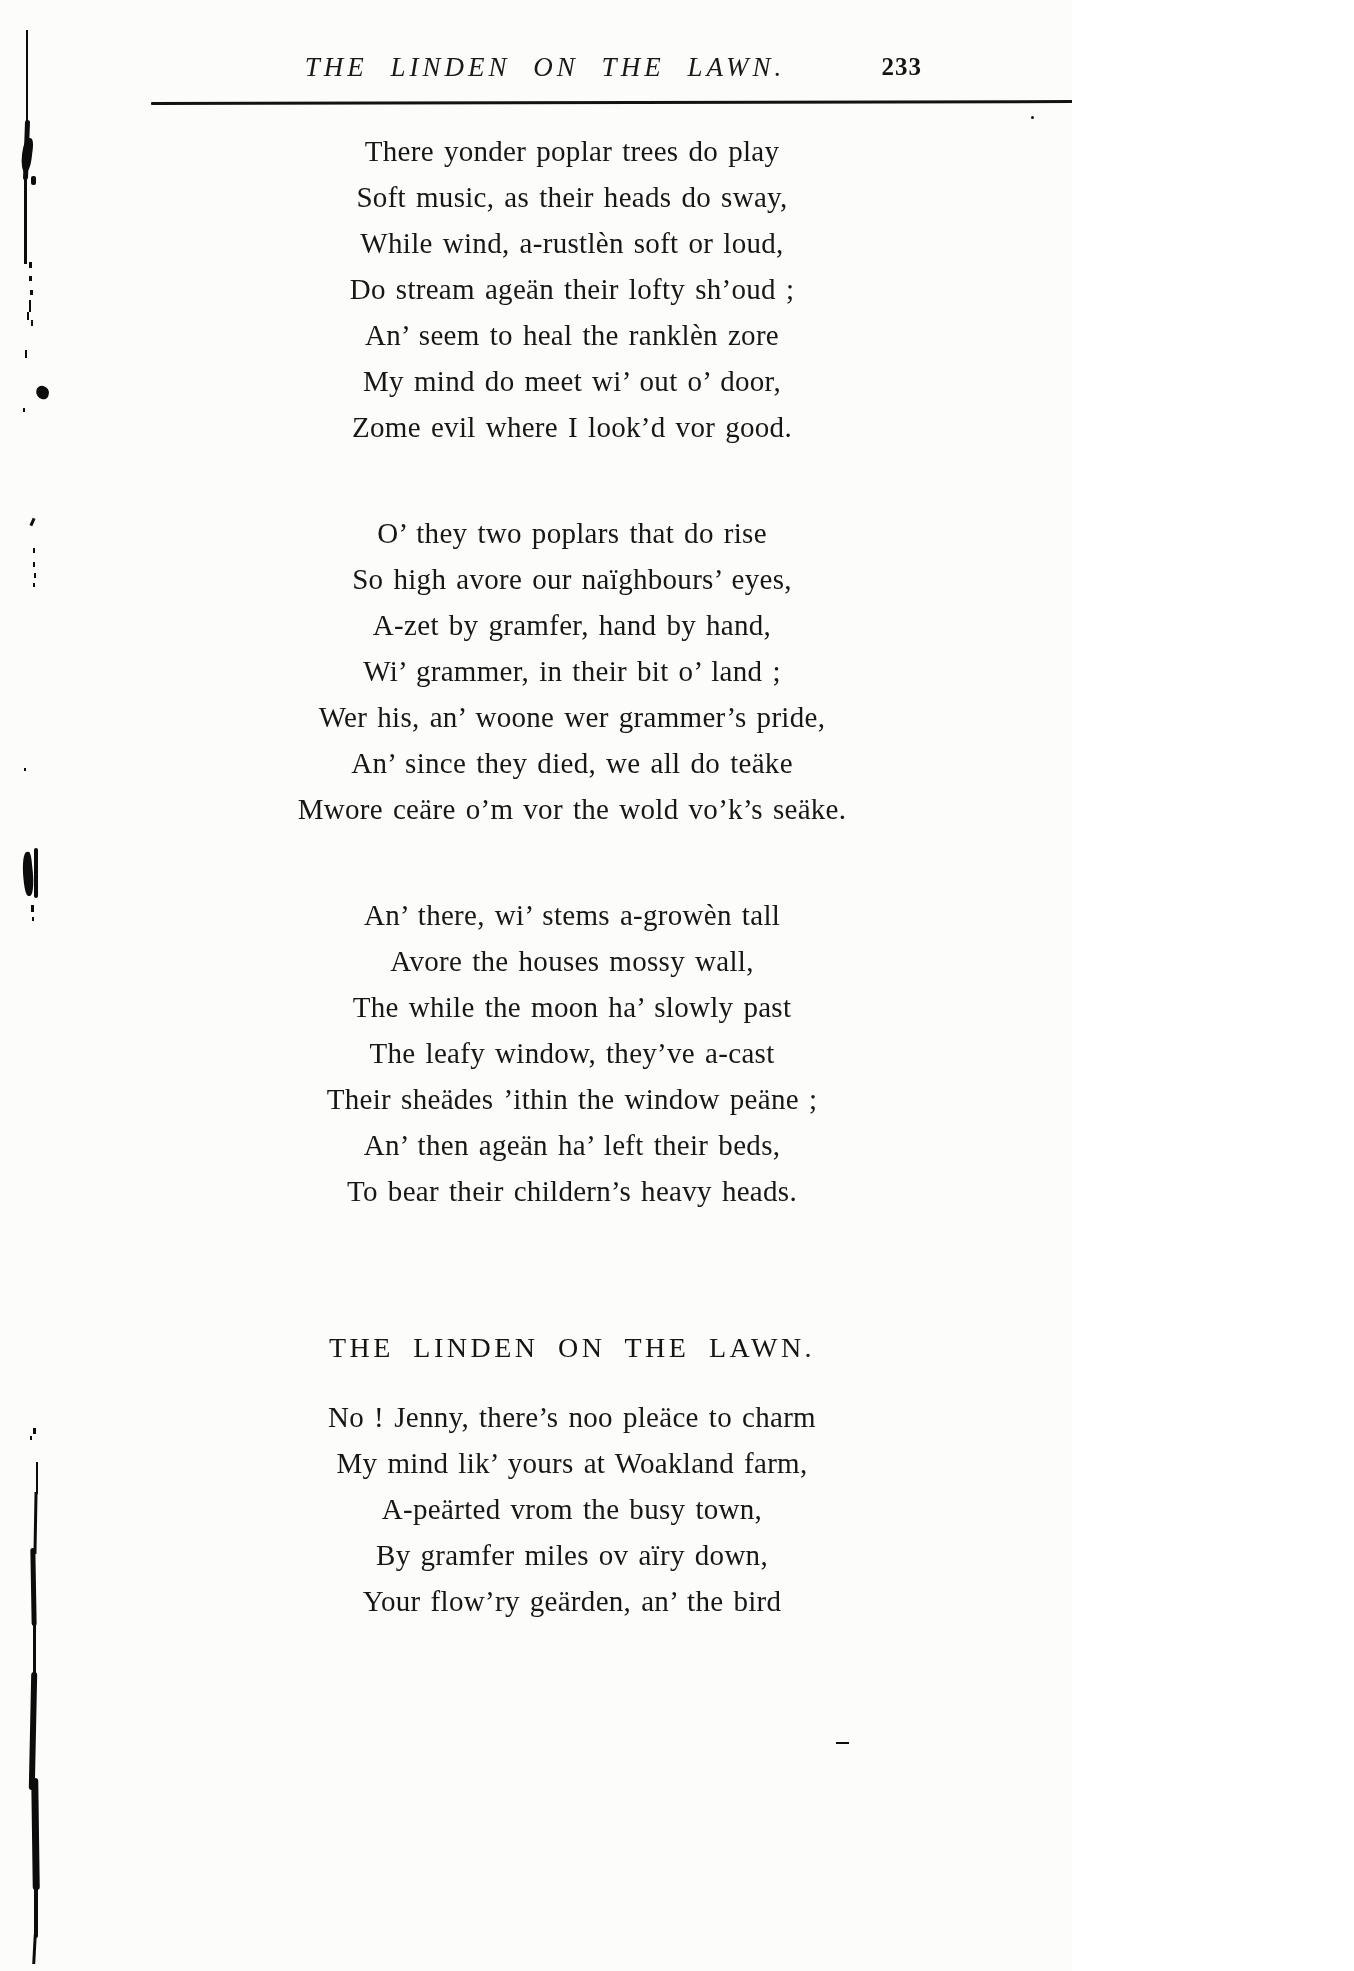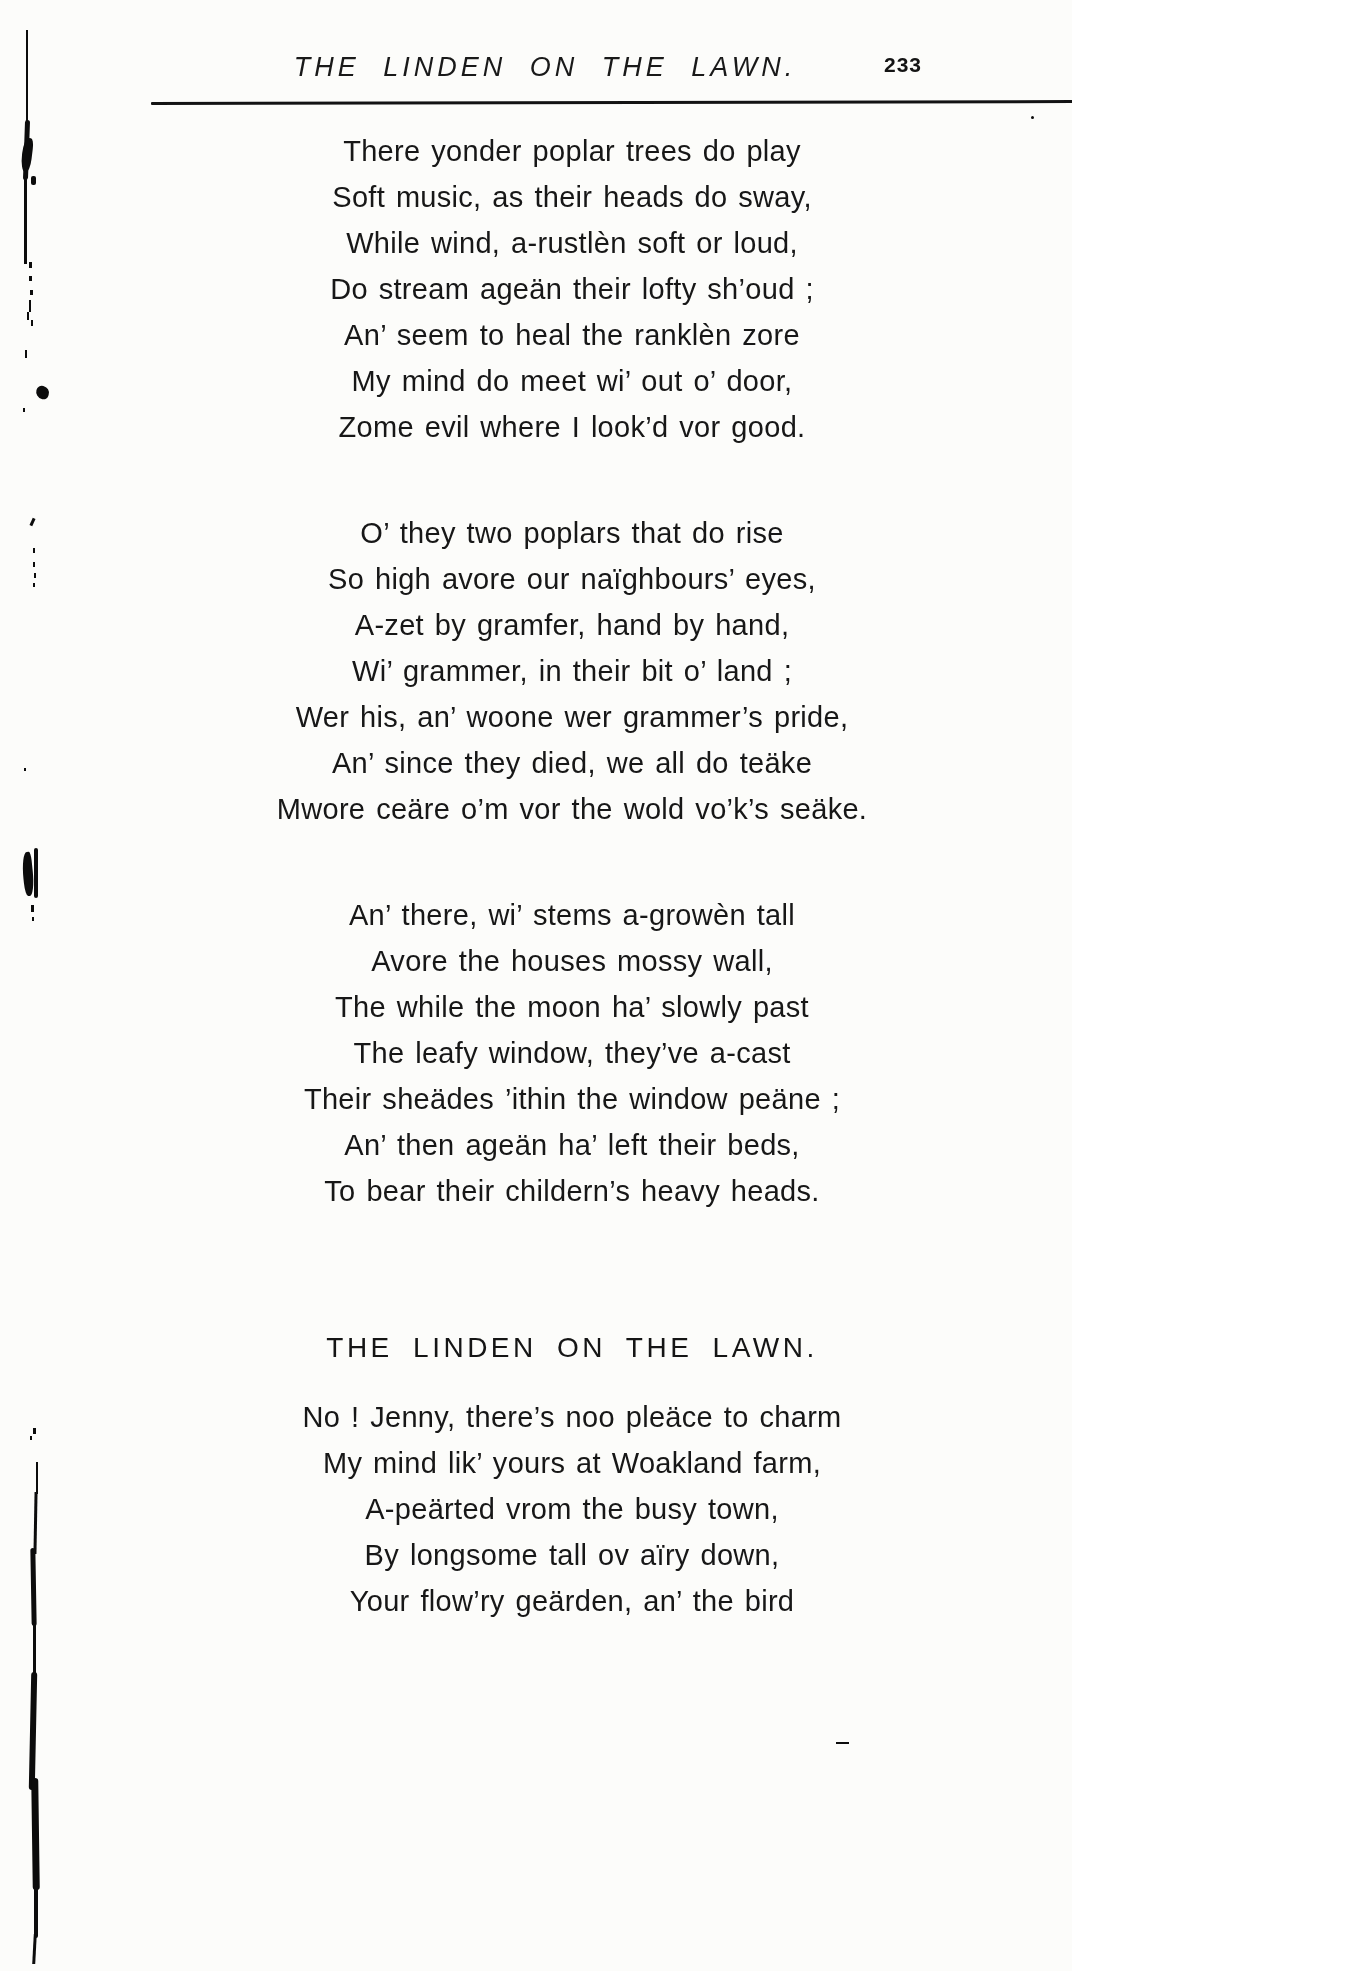--- a/index.html
+++ b/index.html
@@ -6,21 +6,21 @@
     margin: 0;
     padding: 0;
     background: #ffffff;
   }
   .page {
     position: relative;
     width: 1072px;
     height: 1971px;
     background: #fcfcfa;
     overflow: hidden;
-    font-family: Liberation Sans, sans-serif;
+    font-family: Liberation Serif, serif;
     color: #171717;
   }
 
   
   .header { position: absolute; top: 52px; left: 0; width: 100%; }
   .running-title {
     position: absolute;
     left: 150px;
     width: 790px;
     text-align: center;
@@ -28,21 +28,21 @@
     font-size: 27px;
     letter-spacing: 4px;
     word-spacing: 12px;
     white-space: nowrap;
     color: #191919;
   }
   .page-number {
     position: absolute;
     right: 150px;
     top: 1px;
-    font-size: 21px;
+    font-size: 25px;
     font-weight: bold;
     letter-spacing: 1px;
     color: #141414;
   }
 
   
   .rule-main {
     position: absolute;
     left: 151px;
     top: 101px;
@@ -173,18 +173,18 @@
       <div class="vline">An’ then ageän ha’ left their beds,</div>
       <div class="vline">To bear their childern’s heavy heads.</div>
     </div>
 
     <h2 class="poem-title">THE LINDEN ON THE LAWN.</h2>
 
     <div class="stanza">
       <div class="vline">No ! Jenny, there’s noo pleäce to charm</div>
       <div class="vline">My mind lik’ yours at Woakland farm,</div>
       <div class="vline">A-peärted vrom the busy town,</div>
-      <div class="vline">By longsome tall ov aïry down,</div>
+      <div class="vline">By gramfer miles ov aïry down,</div>
       <div class="vline">Your flow’ry geärden, an’ the bird</div>
     </div>
 
   </div>
 </div>
 
 </body></html>

